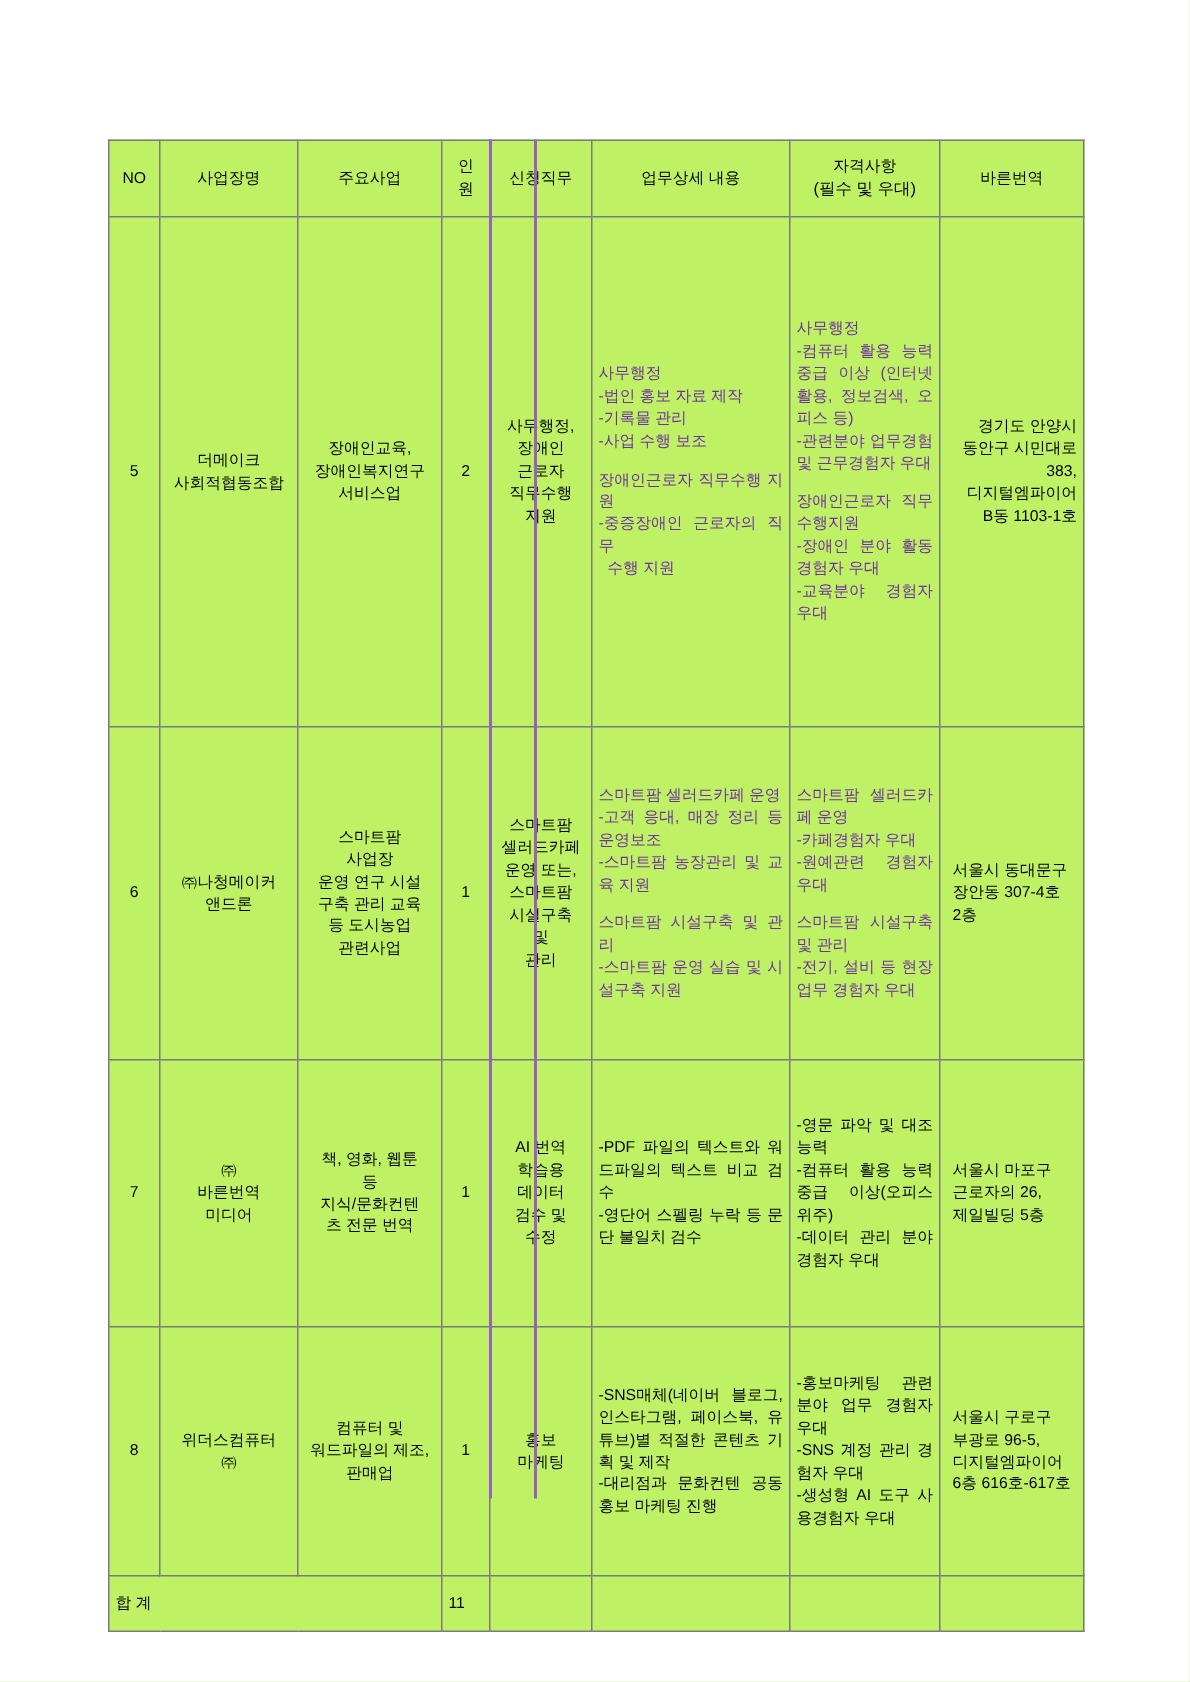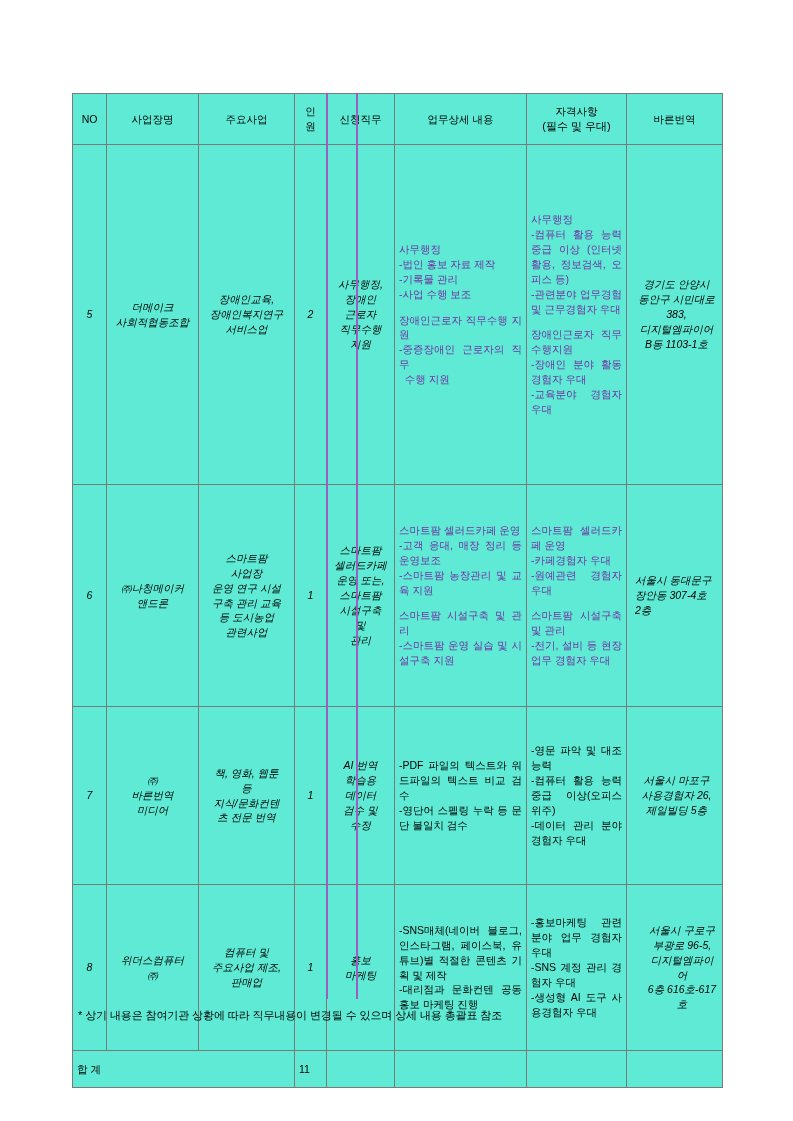--- a/index.html
+++ b/index.html
@@ -24,21 +24,21 @@
   .table-wrap {
     position: absolute;
     left: 72px;
     top: 93px;
     width: 650px;
   }
   table.jobs {
     border-collapse: collapse;
     width: 650px;
     table-layout: fixed;
-    background: #5eead4;
+    background: #bef264;
   }
   table.jobs td, table.jobs th {
     border: 1px solid #7a7a7a;
     vertical-align: middle;
     padding: 3px 4px;
     font-size: 10.5px;
     line-height: 1.42;
     font-weight: normal;
   }
   
@@ -61,21 +61,20 @@
     display: block;
     font-size: 11px;
   }
   td.cell-body {
     vertical-align: top;
     padding-top: 9px;
   }
   td.mid-center {
     text-align: center;
     vertical-align: middle;
-    font-style: italic;
   }
   .purple {
     color: #7030a0;
   }
   .blk {
     color: #000000;
   }
   .line {
     display: block;
     white-space: pre-wrap;
@@ -184,21 +183,21 @@
             </td>
             <td class="cell-body qual-just">
               <span class="line purple">사무행정</span>
               <span class="line purple">-컴퓨터 활용 능력 중급 이상 (인터넷 활용, 정보검색, 오피스 등)</span>
               <span class="line purple">-관련분야 업무경험 및 근무경험자 우대</span>
               <span class="gap"></span>
               <span class="line purple">장애인근로자 직무수행지원</span>
               <span class="line purple">-장애인 분야 활동 경험자 우대</span>
               <span class="line purple">-교육분야 경험자 우대</span>
             </td>
-            <td class="mid-center" style="text-align: center; padding-left: 8px;">
+            <td class="mid-center" style="text-align: right; padding-left: 8px;">
               <span class="line">경기도 안양시</span>
               <span class="line">동안구 시민대로</span>
               <span class="line">383,</span>
               <span class="line">디지털엠파이어</span>
               <span class="line">B동 1103-1호</span>
             </td>
           </tr>
           <tr style="height: 222px;">
             <td class="mid-center">6</td>
             <td class="mid-center">
@@ -268,67 +267,66 @@
             </td>
             <td class="cell-body detail-just">
               <span class="line blk">-PDF 파일의 텍스트와 워드파일의 텍스트 비교 검수</span>
               <span class="line blk">-영단어 스펠링 누락 등 문단 불일치 검수</span>
             </td>
             <td class="cell-body qual-just">
               <span class="line blk">-영문 파악 및 대조능력</span>
               <span class="line blk">-컴퓨터 활용 능력 중급 이상(오피스 위주)</span>
               <span class="line blk">-데이터 관리 분야 경험자 우대</span>
             </td>
-            <td class="mid-center" style="text-align: center; padding-left: 8px; margin-left: 28px;">
+            <td class="mid-center" style="text-align: left; padding-left: 8px; margin-left: 28px;">
               <span class="line">서울시 마포구</span>
-              <span class="line">사용경험자 26,</span>
+              <span class="line">근로자의 26,</span>
               <span class="line">제일빌딩 5층</span>
             </td>
           </tr>
           <tr style="height: 166px;">
             <td class="mid-center">8</td>
             <td class="mid-center">
               <span class="line">위더스컴퓨터</span>
               <span class="line">㈜</span>
             </td>
             <td class="mid-center">
               <span class="line">컴퓨터 및</span>
-              <span class="line">주요사업 제조,</span>
+              <span class="line">워드파일의 제조,</span>
               <span class="line">판매업</span>
             </td>
             <td class="mid-center">1</td>
             <td class="mid-center">
               <span class="line">홍보</span>
               <span class="line">마케팅</span>
             </td>
             <td class="cell-body detail-just">
               <span class="line blk">-SNS매체(네이버 블로그, 인스타그램, 페이스북, 유튜브)별 적절한 콘텐츠 기획 및 제작</span>
               <span class="line blk">-대리점과 문화컨텐 공동 홍보 마케팅 진행</span>
             </td>
             <td class="cell-body qual-just">
               <span class="line blk">-홍보마케팅 관련 분야 업무 경험자 우대</span>
               <span class="line blk">-SNS 계정 관리 경험자 우대</span>
               <span class="line blk">-생성형 AI 도구 사용경험자 우대</span>
             </td>
-            <td class="mid-center" style="text-align: center; padding-left: 19px;">
+            <td class="mid-center" style="text-align: left; padding-left: 8px;">
               <span class="line">서울시 구로구</span>
               <span class="line">부광로 96-5,</span>
               <span class="line">디지털엠파이어</span>
               <span class="line">6층 616호-617호</span>
             </td>
           </tr>
         </tbody>
       <tfoot>
         <tr class="total-row">
           <td colspan="3">합  계</td>
           <td>11</td>
           <td></td>
           <td></td>
           <td></td>
           <td></td>
         </tr>
       </tfoot>
     </table>
   </div>
 
-  <div class="footnote">* 상기 내용은 참여기관 상황에 따라 직무내용이 변경될 수 있으며 상세 내용 총괄표 참조</div>
 
 </div>
 
 </body></html>

